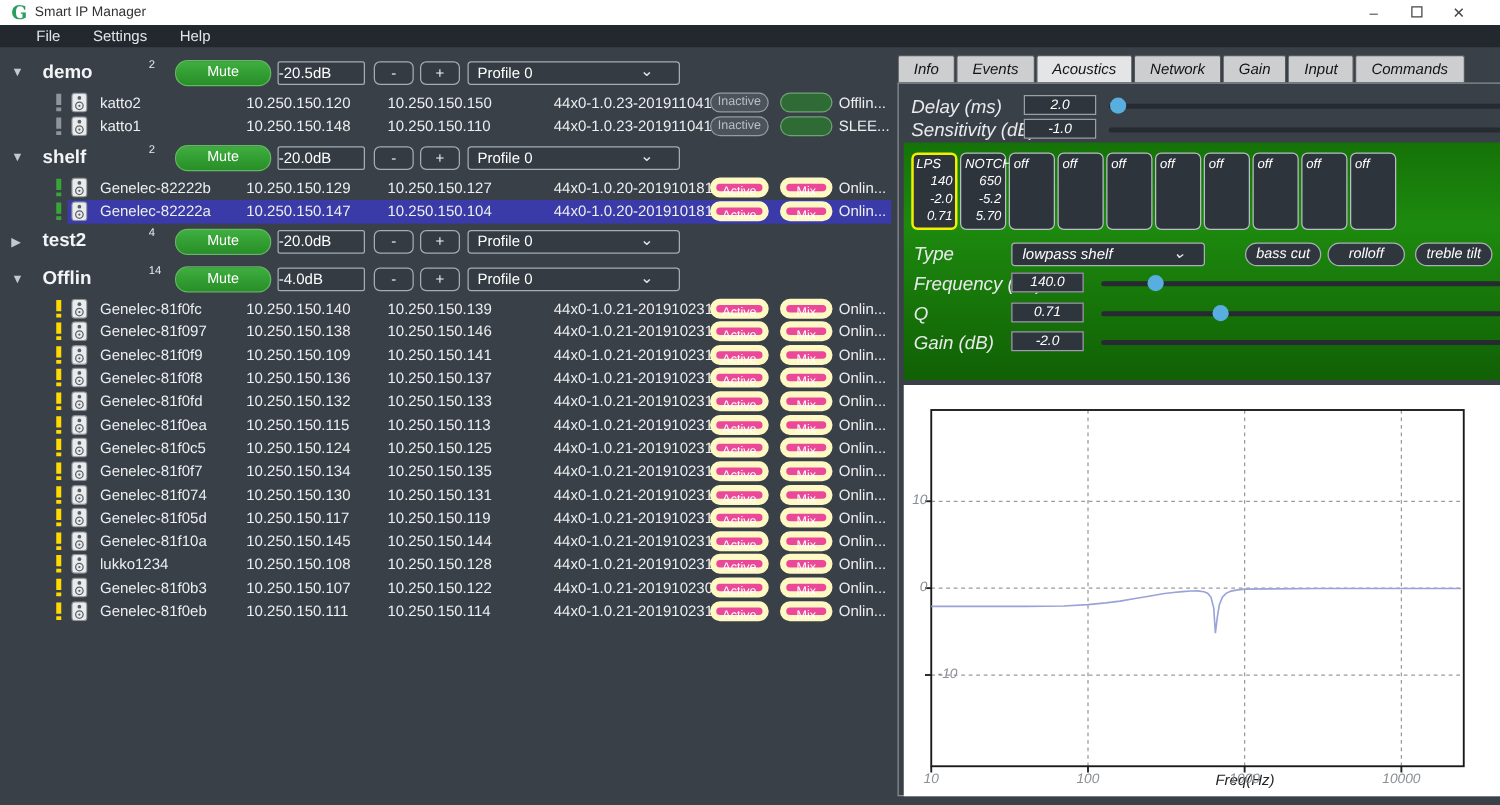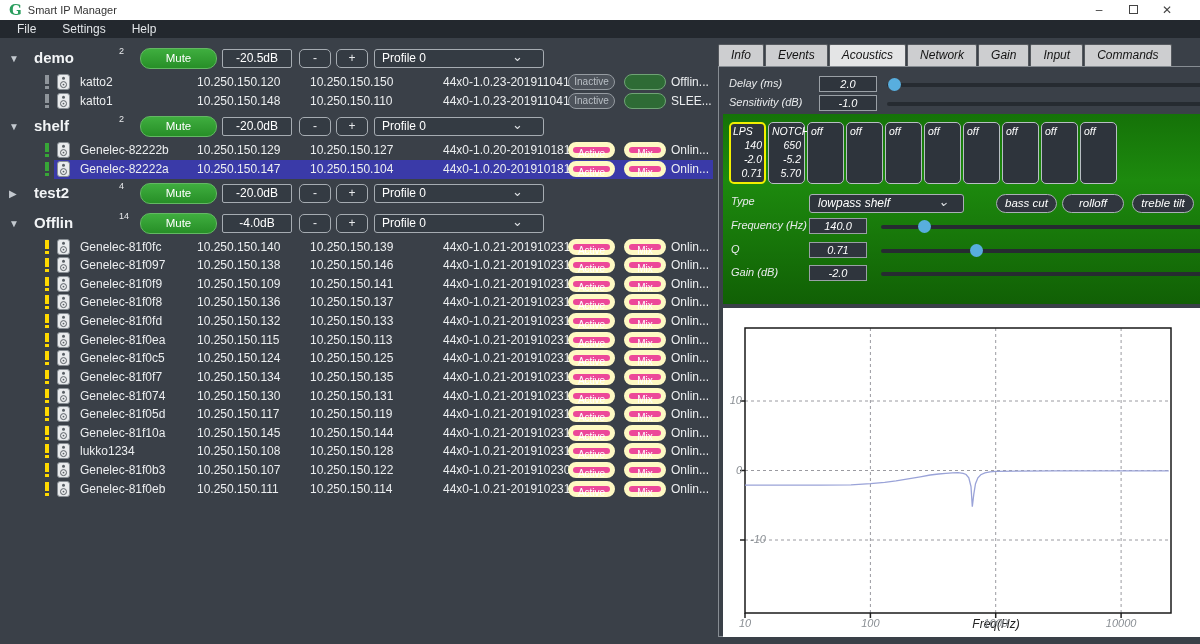--- a/index.html
+++ b/index.html
@@ -8,36 +8,36 @@
 
   
   .titlebar { height:20px; background:#ffffff; display:flex; align-items:center; position:relative; }
   .logo { color:#2b9e5e; font-weight:bold; font-size:15px; margin:0 6px 0 9px; font-family:"DejaVu Serif", serif; line-height:18px;}
   .apptitle { font-size:11px; color:#333; }
   .wincontrols { margin-left:auto; display:flex; align-items:center; padding-right:16px; }
   .wc { width:34px; text-align:center; color:#444; font-size:12px; cursor:default; }
   .wc-max span { display:inline-block; width:9px; height:9px; border:1.5px solid #444; }
 
   
-  .menubar { height:18px; background:#23282e; display:flex; align-items:center; padding-left:4px; }
+  .menubar { height:18px; background:#23282e; display:flex; align-items:center; padding-left:16px; }
   .menu-item { color:#e2e5e8; font-size:12px; padding:0 13px; line-height:18px; }
 
   .main { position:absolute; top:38px; left:0; right:0; bottom:0; background:#3a4048; }
 
   
   .tree { position:absolute; left:0; top:4px; width:716px; bottom:0; overflow:hidden; }
   .ghdr { position:relative; height:26px; }
   .tri  { position:absolute; left:9px; top:6px; color:#c3c9cf; font-size:10px; }
   .gname{ position:absolute; left:34px; top:2px; font-weight:bold; font-size:15px; color:#f2f4f6; }
   .gcount{ position:absolute; left:119px; top:-1px; font-size:9px; color:#e8eaec; }
   .mute { position:absolute; left:140px; top:1px; width:77px; height:21px; border-radius:10px;
           background:linear-gradient(#3fae3f,#278f27); border:1px solid #63b863; color:#fff;
           font-size:11.5px; text-align:center; line-height:19px; }
   .vol  { position:absolute; left:222px; top:2px; width:70px; height:19px; background:#343b43;
-          border:1px solid #a6acb2; border-radius:2px; color:#fff; font-size:12px; text-align:center; line-height:17px; }
+          border:1px solid #a6acb2; border-radius:2px; color:#fff; font-size:12px; line-height:17px; }
   .bminus,.bplus { position:absolute; top:2px; width:32px; height:19px; background:#343b43;
           border:1px solid #a6acb2; border-radius:5px; color:#e8eaec; font-size:12px; text-align:center; line-height:17px; }
   .bminus { left:299px; } .bplus { left:336px; }
   .profile { position:absolute; left:374px; top:2px; width:170px; height:19px; background:#343b43;
           border:1px solid #a6acb2; border-radius:3px; color:#fff; font-size:12px; line-height:17px; padding-left:7px; }
   .profile .chev { position:absolute; right:20px; top:-2px; font-size:13px; color:#dfe2e5; }
 
   .drow { position:relative; height:18.64px; font-size:12px; color:#eceef0; }
   .hl   { position:absolute; left:54px; right:3px; top:0; bottom:0; background:#3a3aa8; }
   .alert{ position:absolute; left:45px; top:2px; width:4px; }
@@ -61,21 +61,21 @@
 
   
   .rightpanel { position:absolute; left:718px; top:6px; width:556px; bottom:7px;font-style:italic; }
   .tabs { display:flex; height:22px; }
   .tab  { background:#cdced0; color:#141414; border:1px solid #55595e; border-bottom:none;
           padding:0 12px; font-size:12px; line-height:20px; border-radius:2px 2px 0 0; margin-right:1px; }
   .tab.active { background:#e4e5e6; }
   .pbody { position:absolute; top:22px; left:0; right:0; bottom:0; border:1px solid #878d93; background:#3a4048; }
 
   .prow { position:absolute; left:10px; right:12px; height:17px; }
-  .plabel { position:absolute; left:0; top:1px; font-size:11px; color:#e8eaec; white-space:nowrap; }
+  .plabel { position:absolute; left:0; top:1px; font-size:15px; color:#e8eaec; white-space:nowrap; }
   .pbox { position:absolute; width:58px; height:16px; background:#2f353d; border:1px solid #9aa0a6;
           color:#fff; font-size:11px; text-align:center; line-height:14px; }
   .slider { position:absolute; right:0; top:7px; height:4px; background:#262b31; border-radius:2px; }
   .handle { position:absolute; width:13px; height:13px; border-radius:50%; background:#58aede; top:-5px; margin-left:-6px; }
 
   .green { position:absolute; top:47px; left:4px; right:4px; height:190px;
            background:linear-gradient(180deg,#157208,#1d8a0e 35%,#116005); }
   .slots { position:absolute; top:8px; left:6px; display:flex; gap:2px; }
   .slot  { width:37px; height:62px; background:#2e343c; border:1px solid #b8bec4; border-radius:5px; padding:2px 3px; }
   .slot.selected { border:2px solid #f2ef00; padding:1px 2px; }

